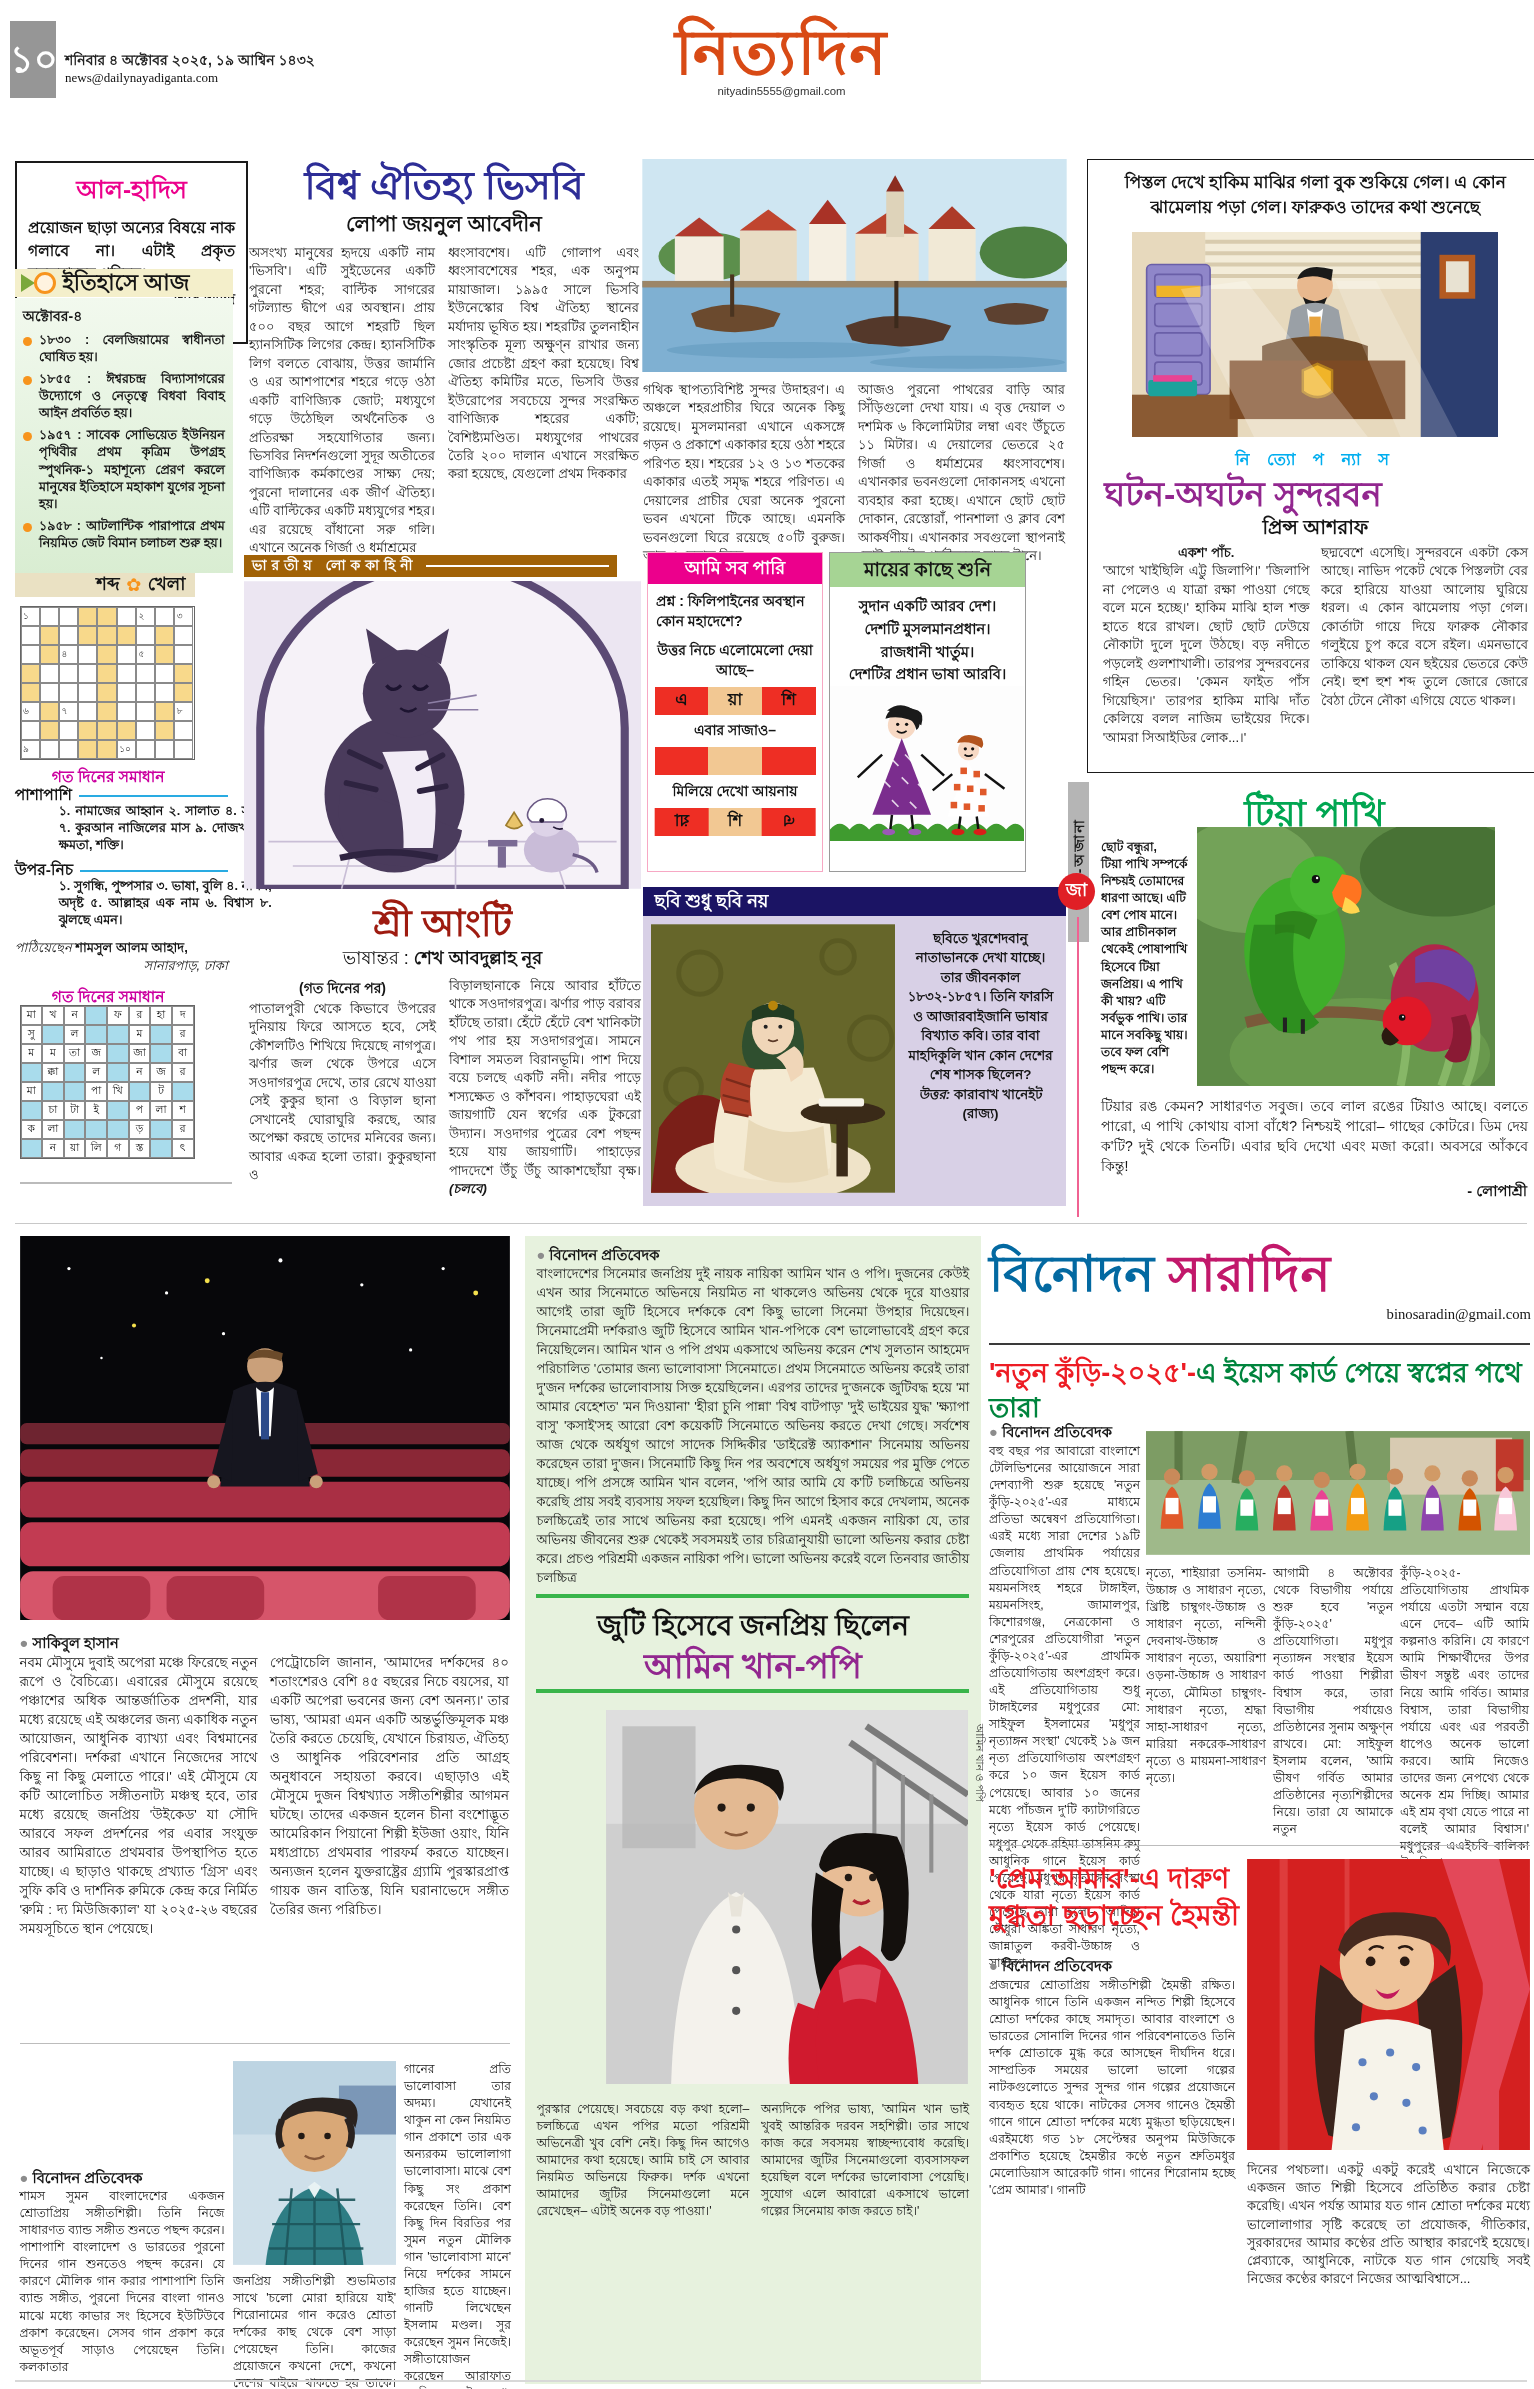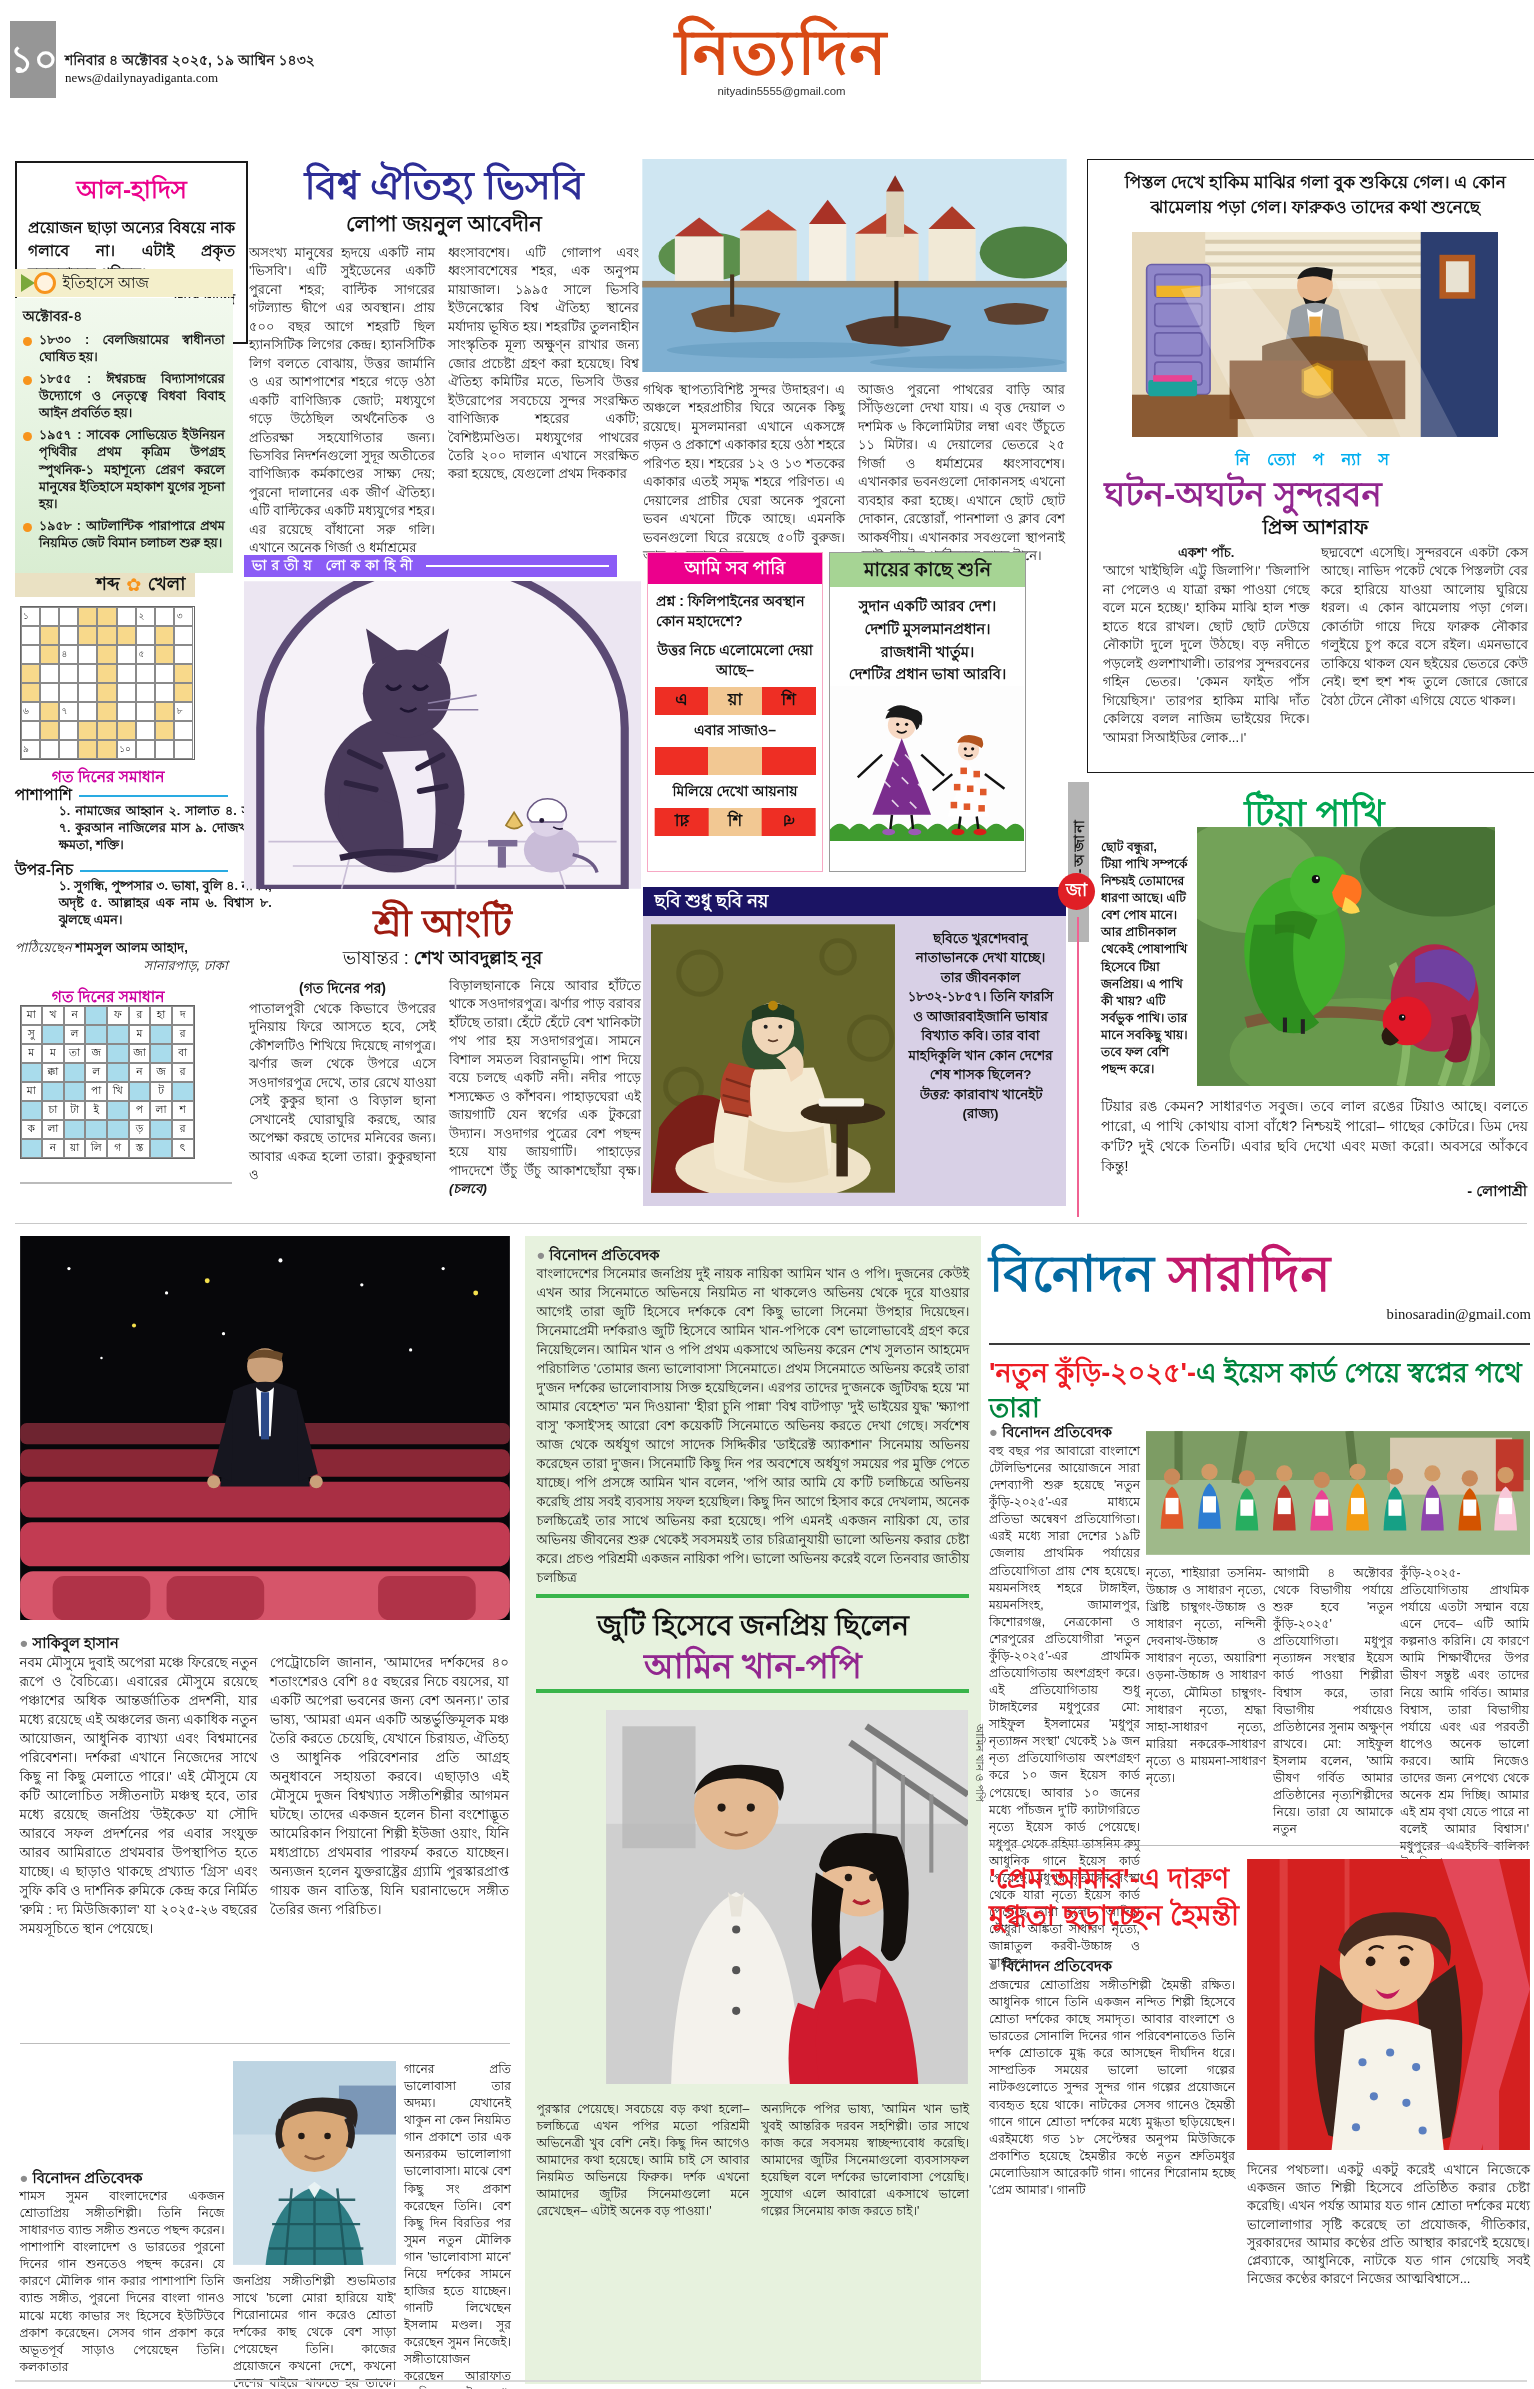--- a/index.html
+++ b/index.html
@@ -20,21 +20,21 @@
   .brand-wave{height:4.9px;background:#1565c0;border-radius:2.4px;}
   
   .alhadis{border:2.4px solid #1a1a1a;background:#fff;padding:8.1px 11.4px;}
   .alhadis-title{color:#ec008c;font-size:24.4px;font-weight:bold;text-align:center;margin-bottom:4.9px;}
   .alhadis-body{font-size:15.5px;font-weight:bold;line-height:1.5;text-align:justify;}
   .alhadis-attr{text-align:right;font-size:14.7px;font-weight:bold;margin-top:1.6px;}
   
   .itiband{background:#f4efcb;display:flex;align-items:center;gap:6.5px;padding:0 6.5px;}
   .iti-icon-tri{width:0;height:0;border-left:14.7px solid #7aa83c;border-top:9px solid transparent;border-bottom:9px solid transparent;}
   .iti-icon-circ{width:16.3px;height:16.3px;border-radius:50%;border:3.3px solid #f7941d;background:#fff3e0;margin-left:-8.1px;}
-  .itiband-label{font-size:15px;font-weight:normal;}
+  .itiband-label{font-size:22px;font-weight:bold;}
   .itibox{background:linear-gradient(180deg,#f2f9ee 0%,#d9edd2 100%);padding:6.5px 8.1px;}
   .iti-date{font-size:14px;font-weight:bold;margin-bottom:3.3px;}
   .hist-item{position:relative;padding-left:16.3px;font-size:12.6px;font-weight:600;line-height:1.38;text-align:justify;margin-bottom:4.1px;}
   .hist-item::before{content:'';position:absolute;left:0;top:4.9px;width:9px;height:9px;border-radius:50%;background:#f7941d;}
   
   .skband{background:#eae1c3;display:flex;align-items:center;justify-content:flex-end;gap:6.5px;padding:0 9.8px;font-size:18px;font-weight:bold;}
   .flower{color:#f7941d;font-size:18px;}
   .pgrid{display:grid;grid-template-columns:repeat(9,1fr);grid-auto-rows:19px;border:0.8px solid #666;}
   .pcell{border:0.4px solid #8a8a8a;background:#fff;position:relative;}
   .pcell.yellow{background:#f8d98b;}
@@ -46,21 +46,21 @@
   .sender1{font-size:13px;font-style:italic;}
   .sender1 b{font-style:normal;}
   .sender2{font-size:13px;font-style:italic;text-align:right;}
   .sgrid{display:grid;grid-template-columns:repeat(8,1fr);grid-auto-rows:19px;border:0.8px solid #666;}
   .scell{border:0.4px solid #8a8a8a;background:#fff;font-size:10.6px;display:flex;align-items:center;justify-content:center;}
   .scell.blue{background:#a9dcec;}
   
   .vtitle{font-size:39px;font-weight:bold;color:#2d2d96;text-align:center;}
   .vby{font-size:21px;font-weight:bold;text-align:center;}
   
-  .genreband{background:#8b5cf6;color:#fff;font-size:14px;font-weight:bold;letter-spacing:4.9px;display:flex;align-items:center;padding:0 8.1px;}
+  .genreband{background:#a16207;color:#fff;font-size:14px;font-weight:bold;letter-spacing:4.9px;display:flex;align-items:center;padding:0 8.1px;}
   .genreband::after{content:'';flex:1;height:1.6px;background:#fff;margin-left:8.1px;}
   .sri-title{font-size:37px;font-weight:bold;color:#9e1b10;text-align:center;}
   .sri-by{font-size:18px;text-align:center;}
   .contlabel{font-size:14px;font-weight:bold;text-align:center;}
   .cholbe{font-style:italic;font-weight:bold;}
   
   .amibox{border:1.6px solid #f7a8c4;background:#fff;}
   .amihead{background:#ec008c;color:#fff;font-size:18px;font-weight:bold;text-align:center;line-height:31px;}
   .amiq{font-size:14px;font-weight:bold;line-height:1.4;}
   .tilerow{display:flex;margin:6.5px 6.5px;}

